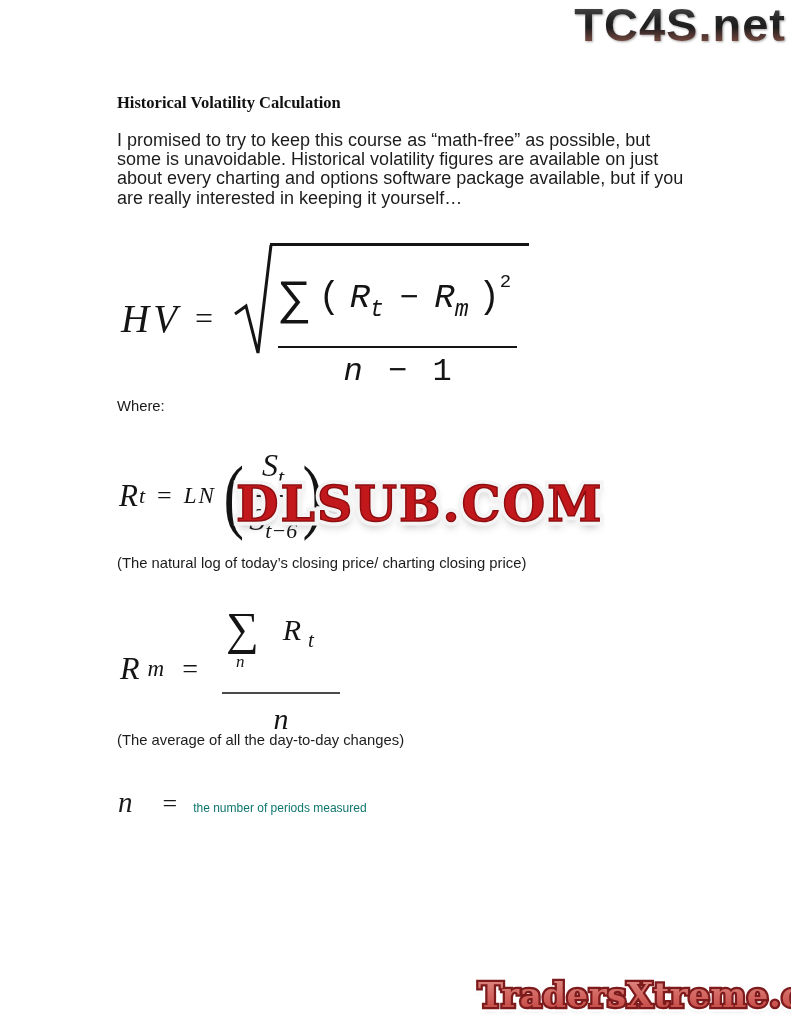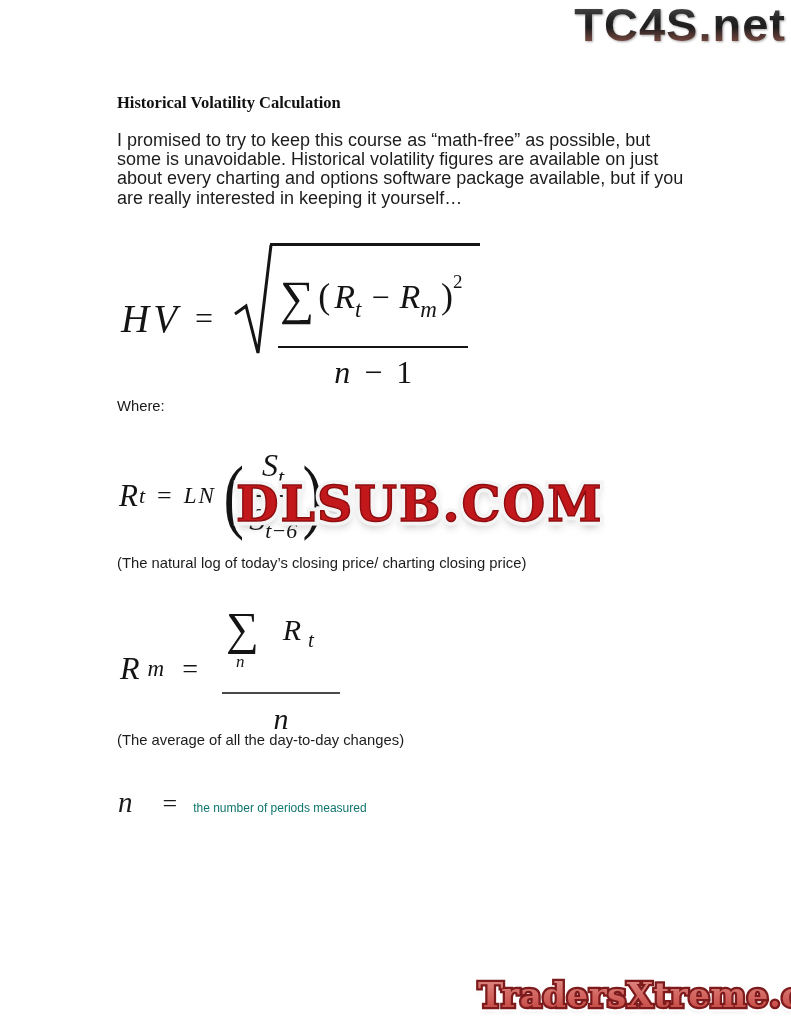--- a/index.html
+++ b/index.html
@@ -34,21 +34,21 @@
   .it { font-style:italic; }
   .sub  { font-style:italic; }
   .frac { display:inline-flex; flex-direction:column; align-items:center; }
 
   
   .formula-hv { left:121px; top:243px; display:flex; align-items:center; }
   .hv-lhs { font-size:39px; font-style:italic; letter-spacing:4px; }
   .hv-eq  { font-size:32px; margin:0 20px 0 14px; }
   .sqrt { display:inline-flex; align-items:flex-start; }
   .sqrt svg { display:block; }
-  .radicand { border-top:3px solid #151515; margin-left:-3px; padding:6px 12px 0 8px; }
+  .radicand { border-top:3px solid #151515; margin-left:-3px; padding:6px 12px 0 8px;font-family:Liberation Mono, monospace; }
   .hv-num { line-height:60px; border-bottom:2.5px solid #151515; padding:0 6px 6px 2px; }
   .hv-sigma { font-size:48px; vertical-align:-6px; }
   .hv-paren { font-size:36px; }
   .hv-var { font-size:34px; font-style:italic; }
   .hv-sub { font-size:23px; vertical-align:-9px; }
   .hv-sup { font-size:19px; vertical-align:20px; }
   .hv-op  { font-size:32px; margin:0 6px; }
   .hv-den { font-size:32px; line-height:44px; text-align:left; padding-top:2px; }
 
   

